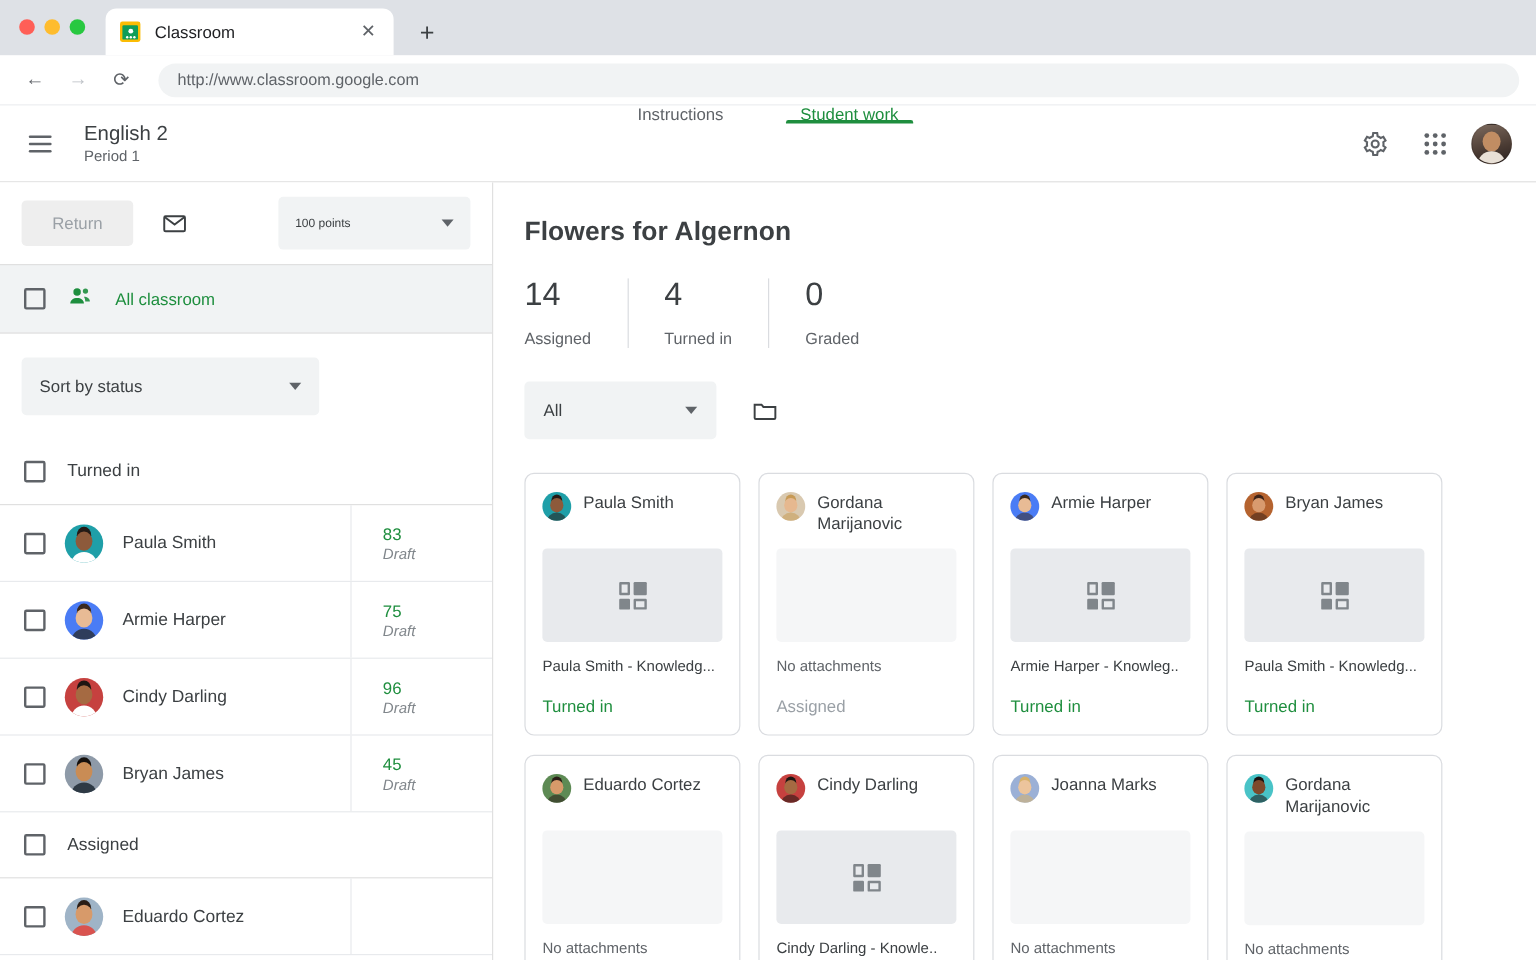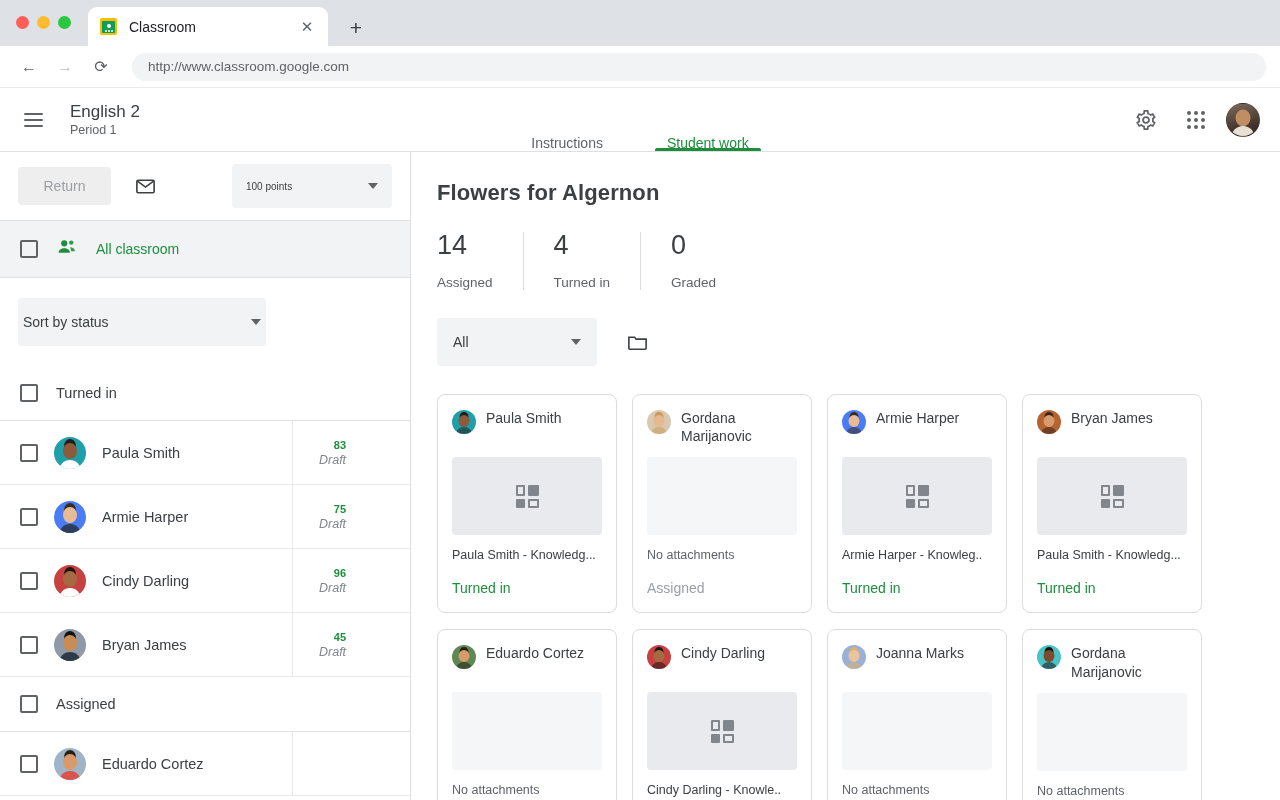--- a/index.html
+++ b/index.html
@@ -121,21 +121,21 @@
     display: block; height: 2px; width: 19px;
     background: #5f6368; border-radius: 1px;
   }
   .course-block { margin-left: 22px; line-height: 1.25; }
   .course-title { font-size: 17px; color: #3c4043; font-weight: 400; }
   .course-sub { font-size: 12.5px; color: #5f6368; margin-top: 1px; }
 
   .tabs {
     position: absolute; left: 0; right: 0; bottom: 0;
     height: 64px;
-    display: flex; justify-content: center; align-items: flex-end;
+    display: flex; justify-content: center; align-items: flex-start;
     gap: 40px;
     pointer-events: none;
   }
   .apptab {
     display: flex; align-items: center;
     font-size: 14px;
     color: #5f6368;
     padding: 0 12px;
     position: relative;
     pointer-events: auto;
@@ -245,21 +245,21 @@
     flex: 0 0 auto;
   }
   .all-students-label { font-size: 14px; color: #1e8e3e; font-weight: 500; }
 
   .sort-wrap { padding: 20px 18px; }
   .sort-select {
     width: 248px; height: 48px;
     background: #f1f3f4;
     border-radius: 4px;
     display: flex; align-items: center;
-    padding: 0 5px;
+    padding: 0 15px;
     font-size: 14px; color: #3c4043;
   }
 
   .group-row {
     height: 55px;
     display: flex; align-items: center;
     padding: 0 20px; gap: 18px;
     border-bottom: 1px solid #e0e0e0;
     font-size: 14.5px; color: #3c4043;
   }
@@ -289,21 +289,21 @@
     content:""; position:absolute; left:50%; bottom:-5px;
     transform:translateX(-50%);
     width:22px; height:14px; border-radius:11px 11px 0 0;
   }
   .student-name { font-size: 14.5px; color: #3c4043; }
   .grade-cell {
     padding-left: 26px;
     display: flex; flex-direction: column; justify-content: center;
     gap: 2px;
   }
-  .grade-num { font-size: 11px; color: #1e8e3e; font-weight: 700; text-align: right; }
+  .grade-num { font-size: 14px; color: #1e8e3e; font-weight: 400; }
   .grade-state { font-size: 12.5px; color: #80868b; font-style: italic; }
 
   
   .right-panel {
     flex: 1 1 auto;
     height: 648px;
     background: #ffffff;
     padding: 28px 0 0 26px;
     overflow: hidden;
   }

